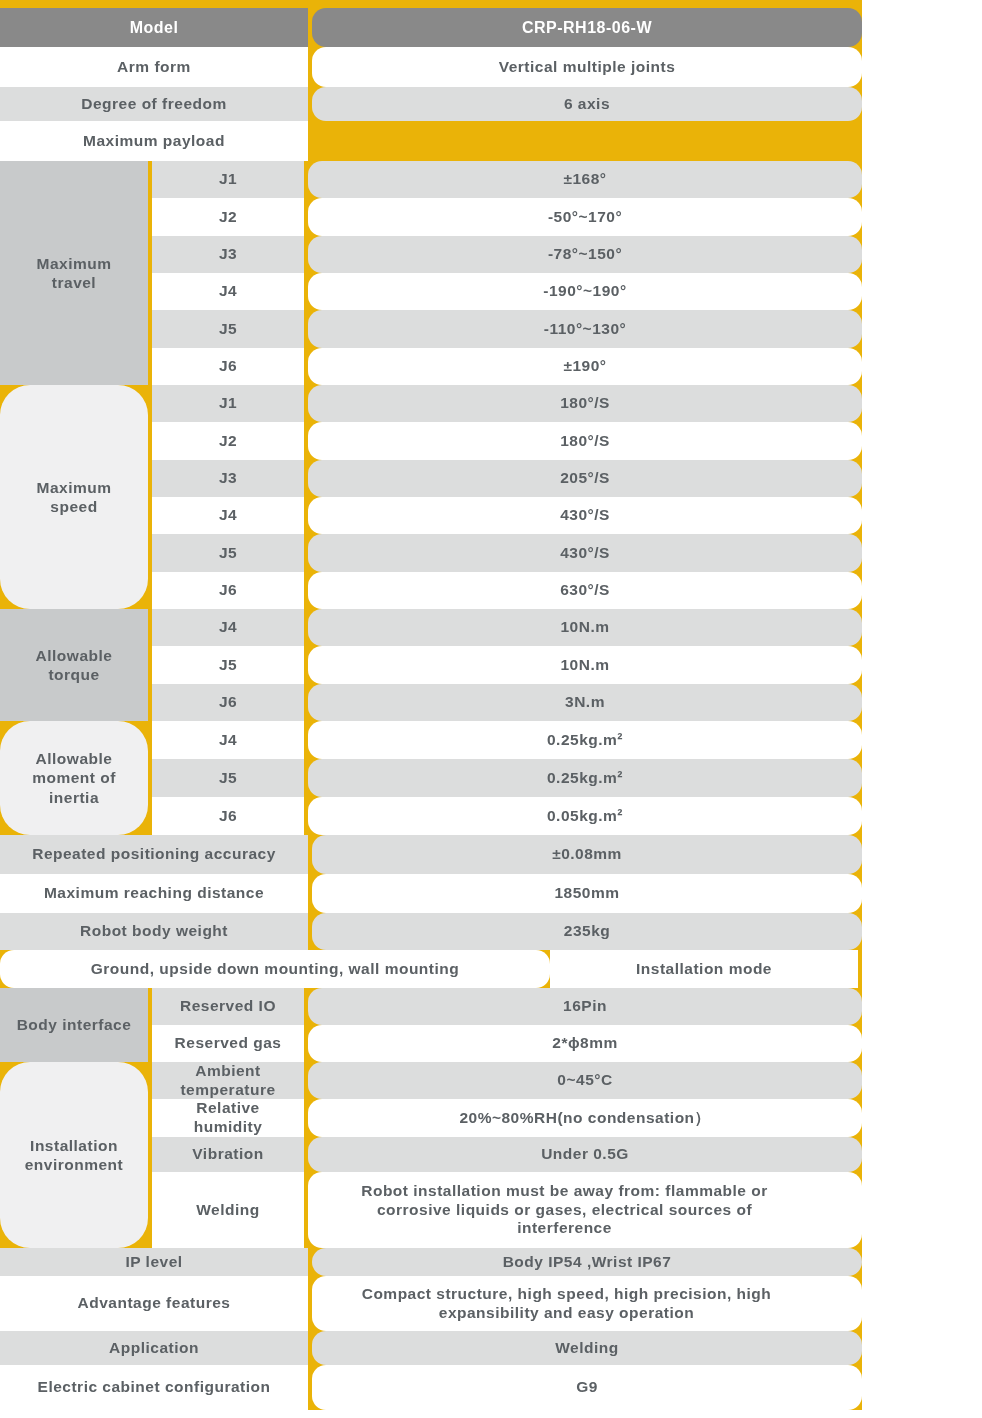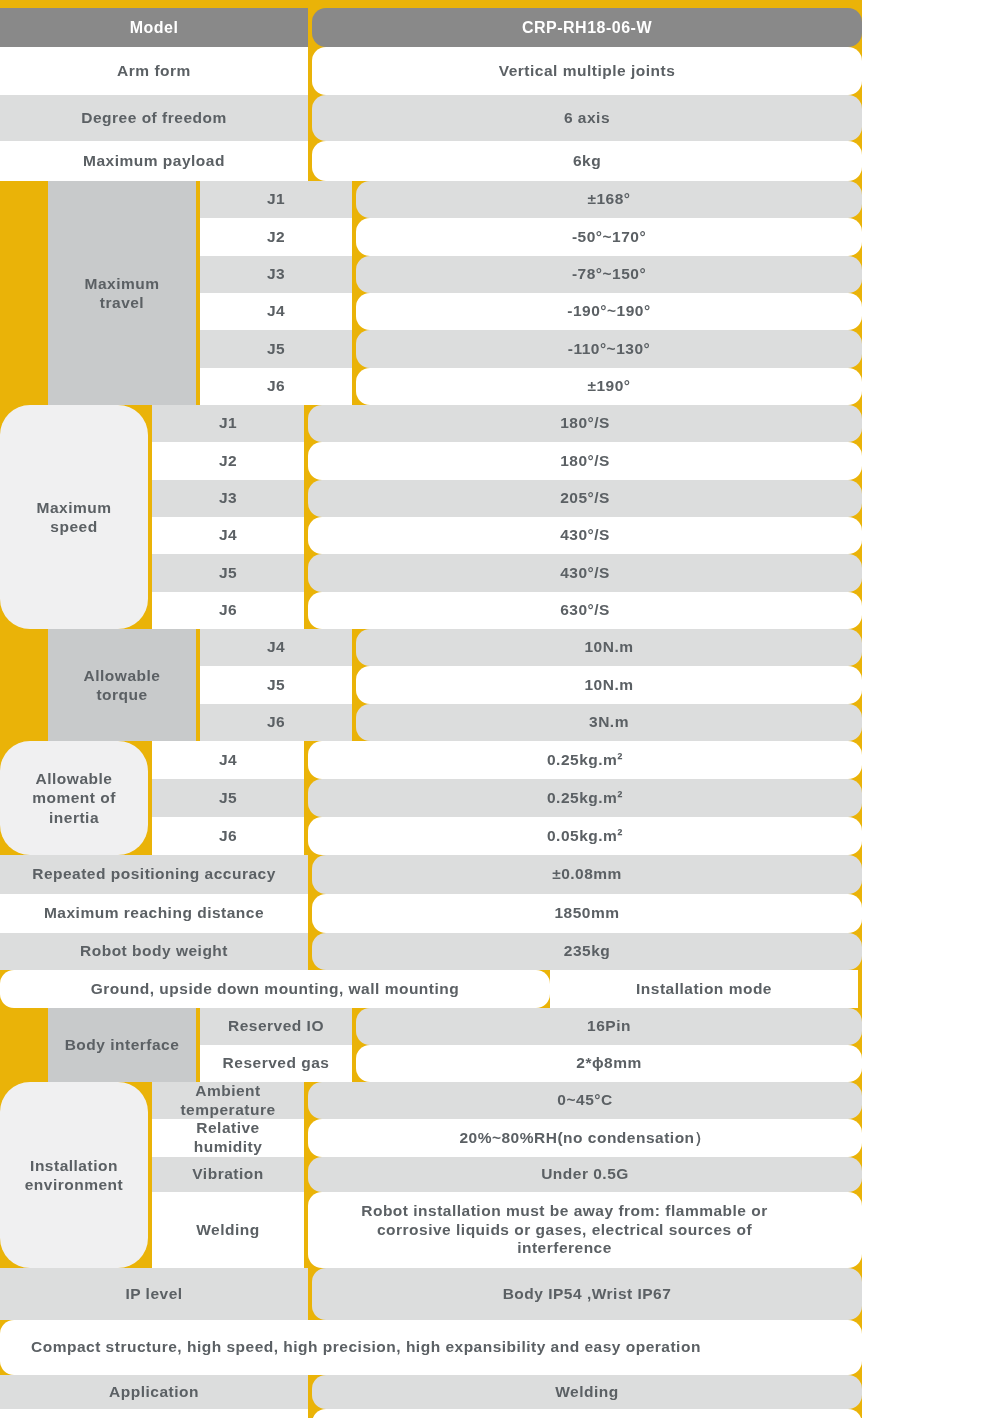--- a/index.html
+++ b/index.html
@@ -28,50 +28,49 @@
   
   .hdr .cell { background: #898989; color: #ffffff; font-weight: bold; font-size: 16px; }
 
   
   .section { display: flex; width: 100%; }
   .group {
     width: 148px; flex: none; margin-right: 4px;
     display: flex; align-items: center; justify-content: center;
     text-align: center; padding: 4px 14px; line-height: 1.25;
   }
-  .gdark { background: #c8cacb; margin-left: 48px; }
+  .gdark { background: #c8cacb; }
   .glight { background: #f0f0f1; border-radius: 30px; }
   .srows { flex: 1; display: flex; flex-direction: column; }
   .srow { display: flex; flex: 1; }
   .sub { width: 152px; flex: none; margin-right: 4px; padding: 2px 8px; }
 
   
   .left { justify-content: flex-start; text-align: center; padding-left: 31px; padding-right: 72px; }
 </style>
 </head>
 <body>
 
 <div class="page">
 
   <div class="row hdr" style="height:39px">
     <div class="cell lbl">Model</div>
     <div class="cell val">CRP-RH18-06-W</div>
   </div>
 
-  <div class="row" style="height:48px">
+  <div class="row" style="height:40px">
     <div class="cell lbl">Arm form</div>
     <div class="cell val">Vertical multiple joints</div>
   </div>
-  <div class="row g" style="height:46px">
+  <div class="row g" style="height:34px">
     <div class="cell lbl">Degree of freedom</div>
     <div class="cell val">6 axis</div>
   </div>
   <div class="row" style="height:40px">
     <div class="cell lbl">Maximum payload</div>
-    <div class="cell val">6kg</div>
   </div>
 
   <div class="section" style="height:224px">
     <div class="group gdark">Maximum travel</div>
     <div class="srows">
       <div class="srow g">
         <div class="cell sub">J1</div>
         <div class="cell val">±168°</div>
       </div>
       <div class="srow">
@@ -209,25 +208,26 @@
         <div class="cell sub">Vibration</div>
         <div class="cell val">Under 0.5G</div>
       </div>
       <div class="srow">
         <div class="cell sub">Welding</div>
         <div class="cell val left">Robot installation must be away from: flammable or corrosive liquids or gases, electrical sources of interference</div>
       </div>
     </div>
   </div>
 
-  <div class="row g" style="height:52px">
+  <div class="row g" style="height:28px">
     <div class="cell lbl">IP level</div>
     <div class="cell val">Body IP54 ,Wrist IP67</div>
   </div>
   <div class="row" style="height:55px">
+    <div class="cell lbl">Advantage features</div>
     <div class="cell val left">Compact structure, high speed, high precision, high expansibility and easy operation</div>
   </div>
   <div class="row g" style="height:34px">
     <div class="cell lbl">Application</div>
     <div class="cell val">Welding</div>
   </div>
   <div class="row" style="height:45px">
     <div class="cell lbl">Electric cabinet configuration</div>
     <div class="cell val">G9</div>
   </div>

